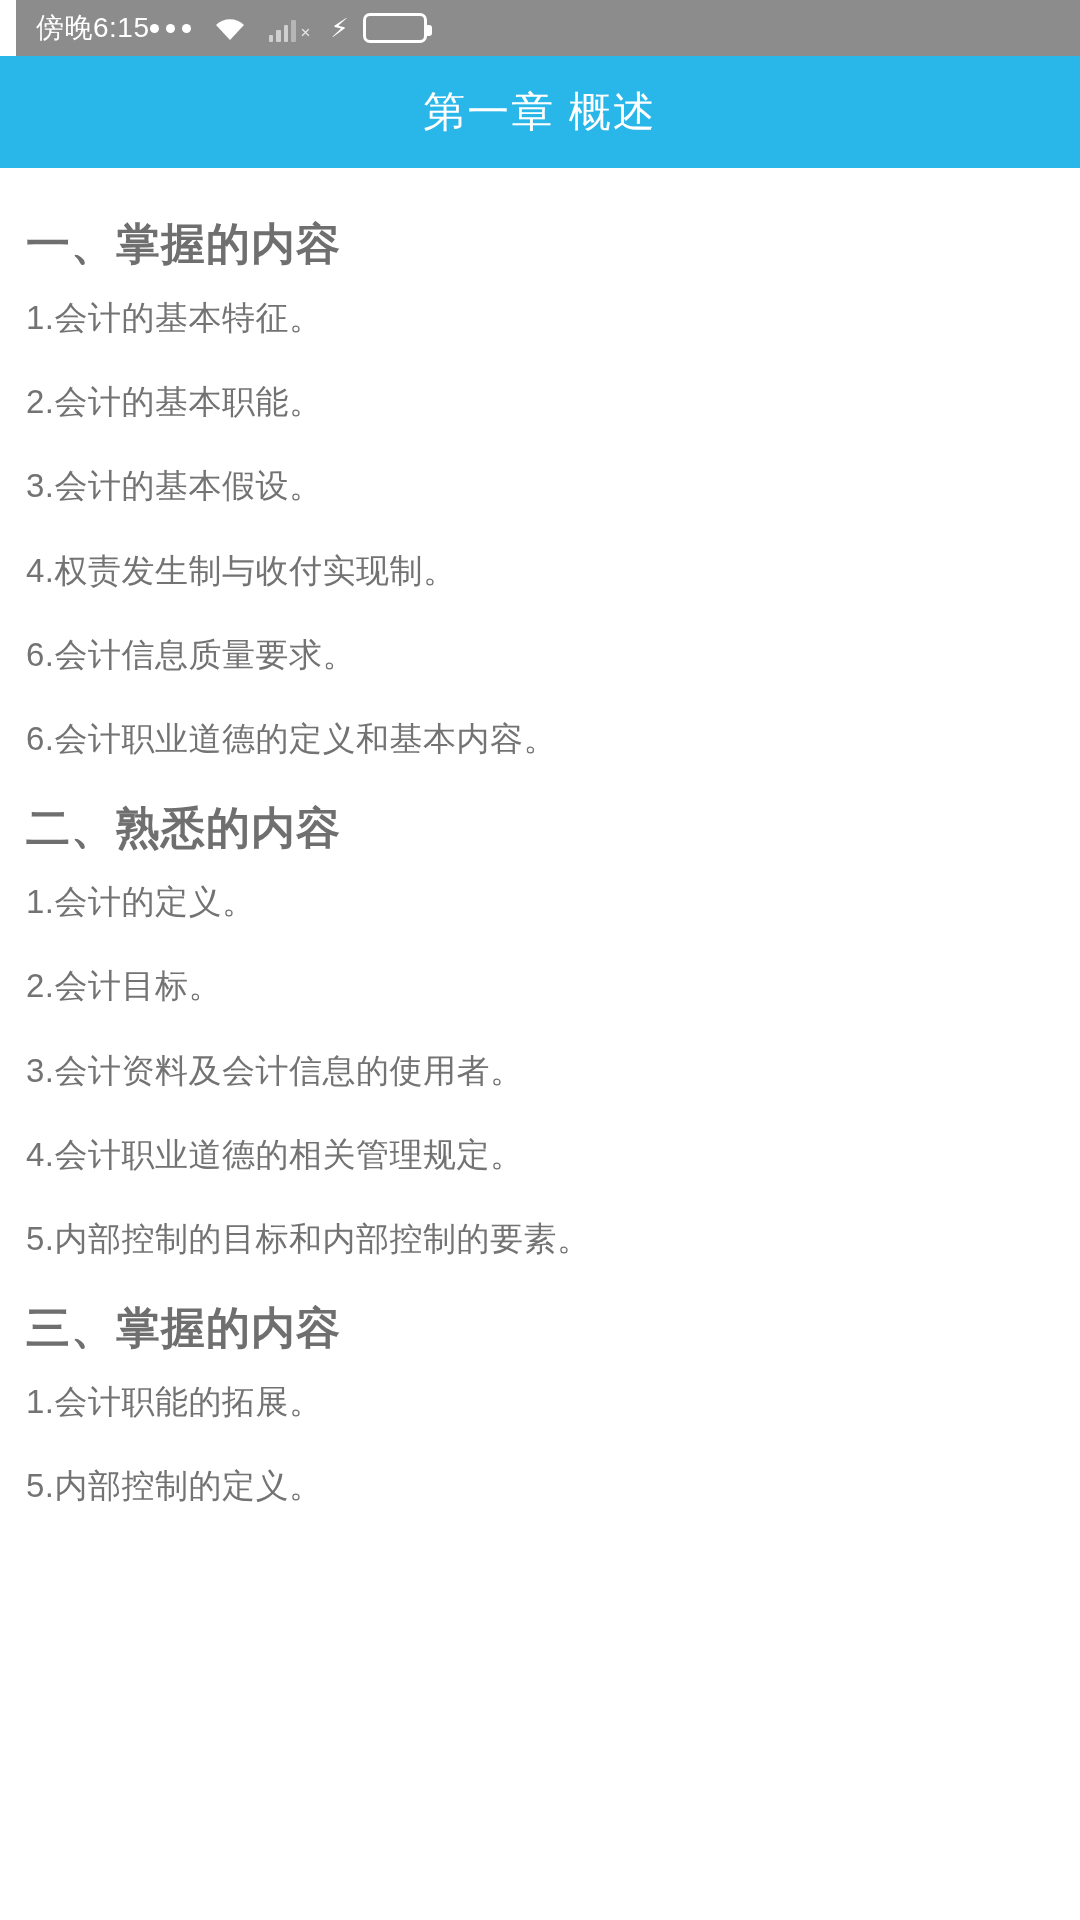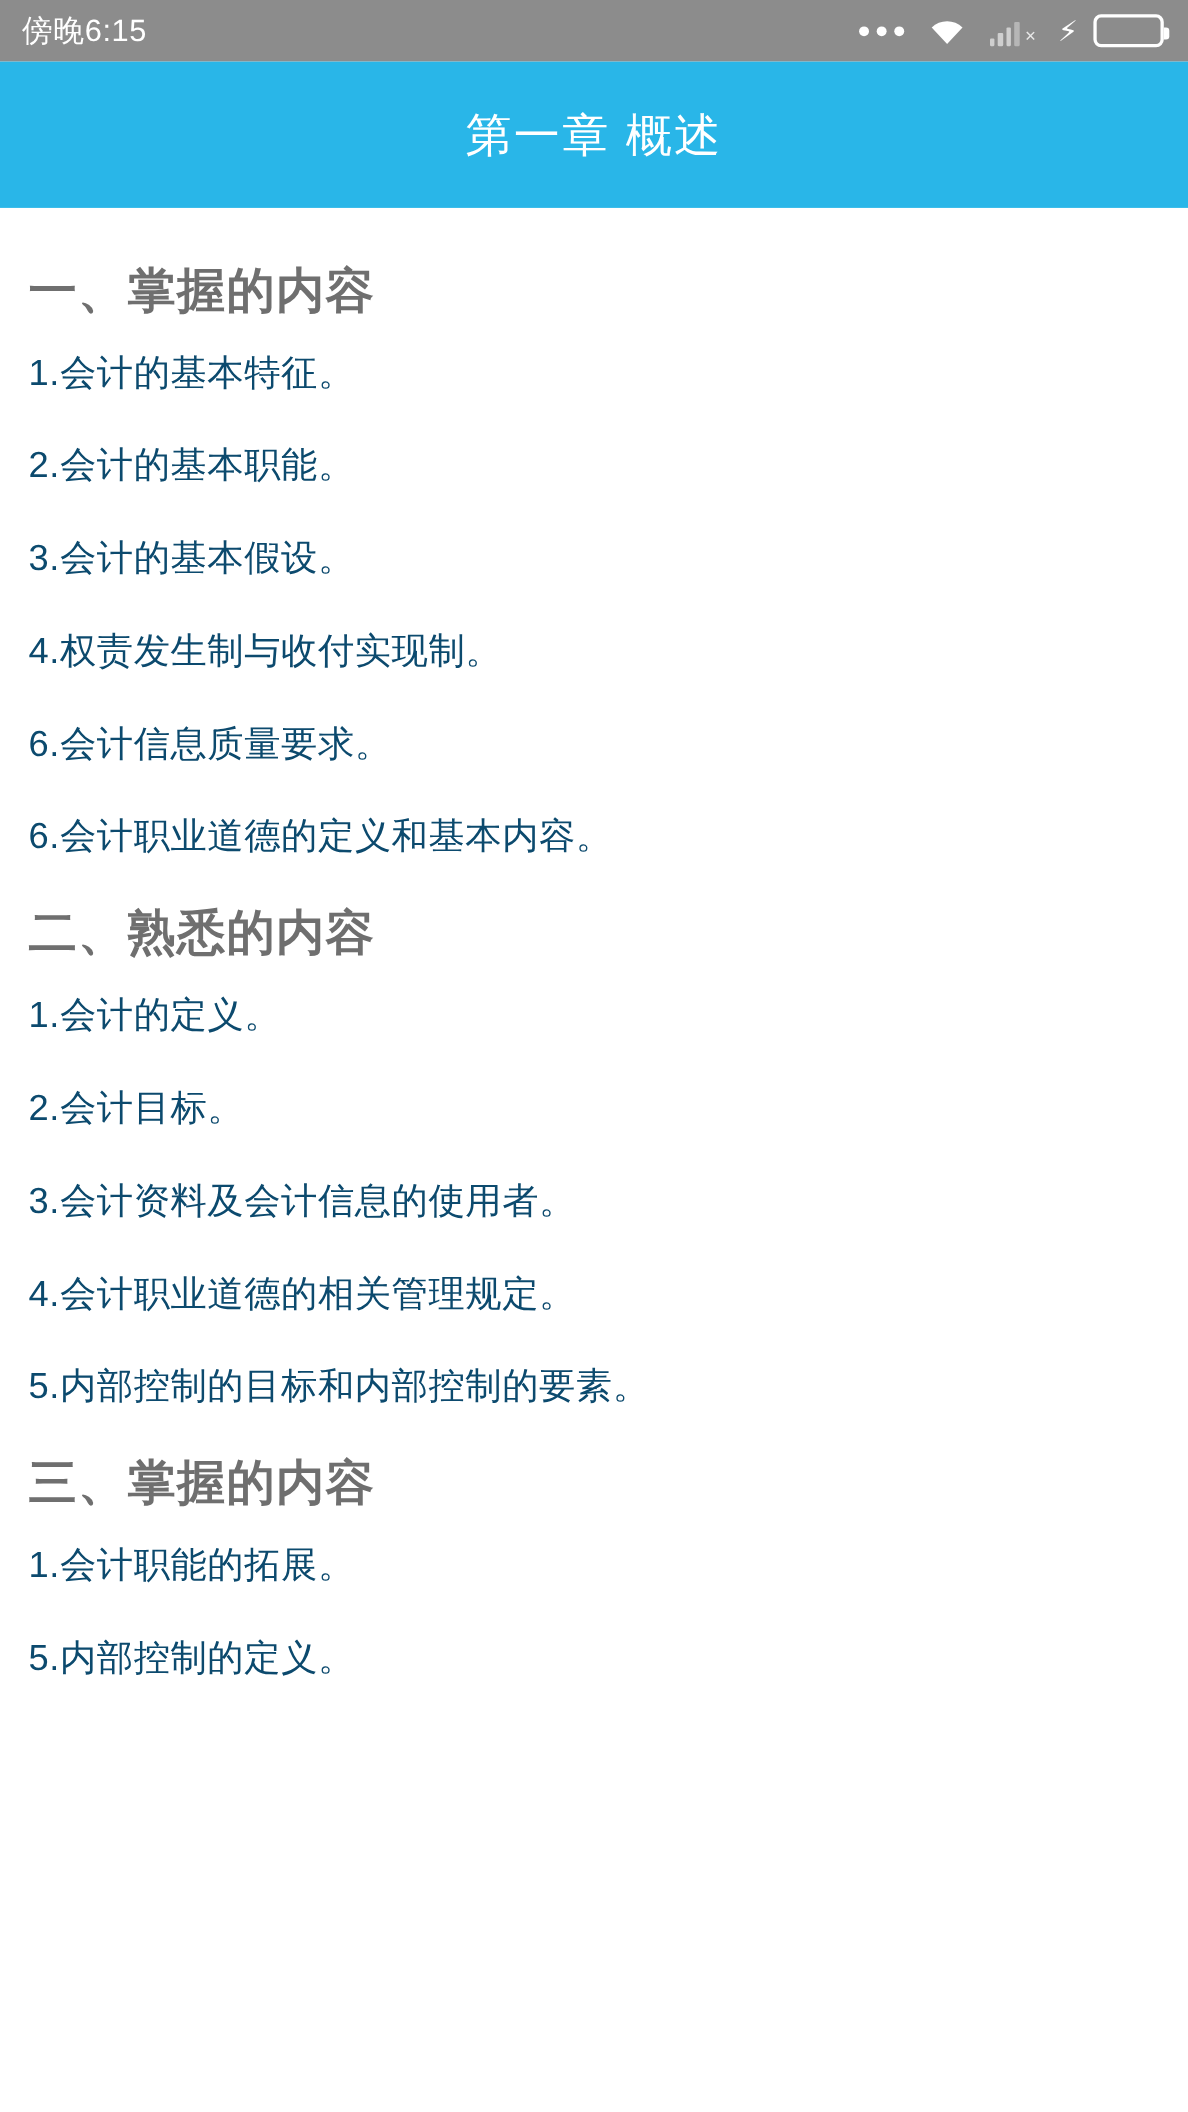--- a/index.html
+++ b/index.html
@@ -14,24 +14,24 @@
     -webkit-font-smoothing: antialiased;
     overflow: hidden;
   }
 
   
   .status-bar {
     height: 56px;
     background: #8c8c8c;
     display: flex;
     align-items: center;
-    justify-content: space-between;
     padding: 0 22px 0 20px;
     box-sizing: border-box;
     color: #ffffff;
+    margin-left: 16px;
   }
   .status-clock {
     font-size: 28px;
     letter-spacing: 0.5px;
     line-height: 1;
     color: #ffffff;
   }
   .status-right {
     display: flex;
     align-items: center;
@@ -96,21 +96,21 @@
     border-radius: 0 3px 3px 0;
   }
   .battery-fill {
     height: 100%;
     background: #4cd964;
     border-radius: 3px;
   }
 
   
   .app-bar {
-    height: 133px;
+    height: 112px;
     background: #29b6e8;
     display: flex;
     align-items: center;
     justify-content: center;
   }
   .app-bar-title {
     color: #ffffff;
     font-size: 42px;
     letter-spacing: 2px;
     font-weight: 400;
@@ -125,21 +125,21 @@
     font-size: 44px;
     font-weight: bold;
     color: #6f6f6f;
     margin: 18px 0 26px 0;
     letter-spacing: 1px;
     line-height: 1.2;
   }
   .section-heading.tight { margin-top: 2px; }
   .item-line {
     font-size: 33px;
-    color: #0c4a6e;
+    color: #737373;
     line-height: 1.25;
     margin: 0 0 43px 0;
     letter-spacing: 0.5px;
   }
   .section-block { margin-bottom: 2px; }
 </style>
 </head>
 <body>
 
 <div class="status-bar">

